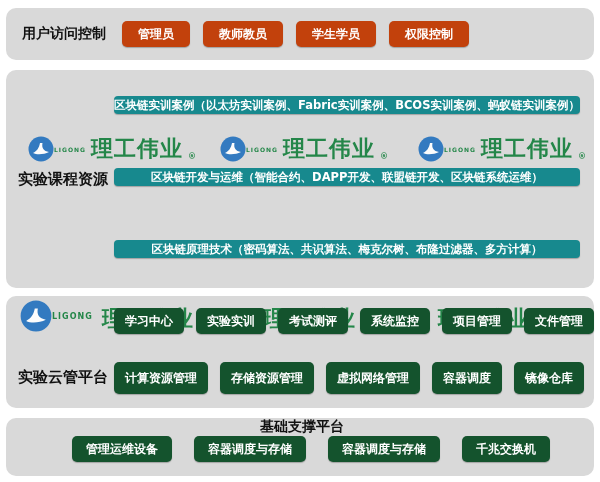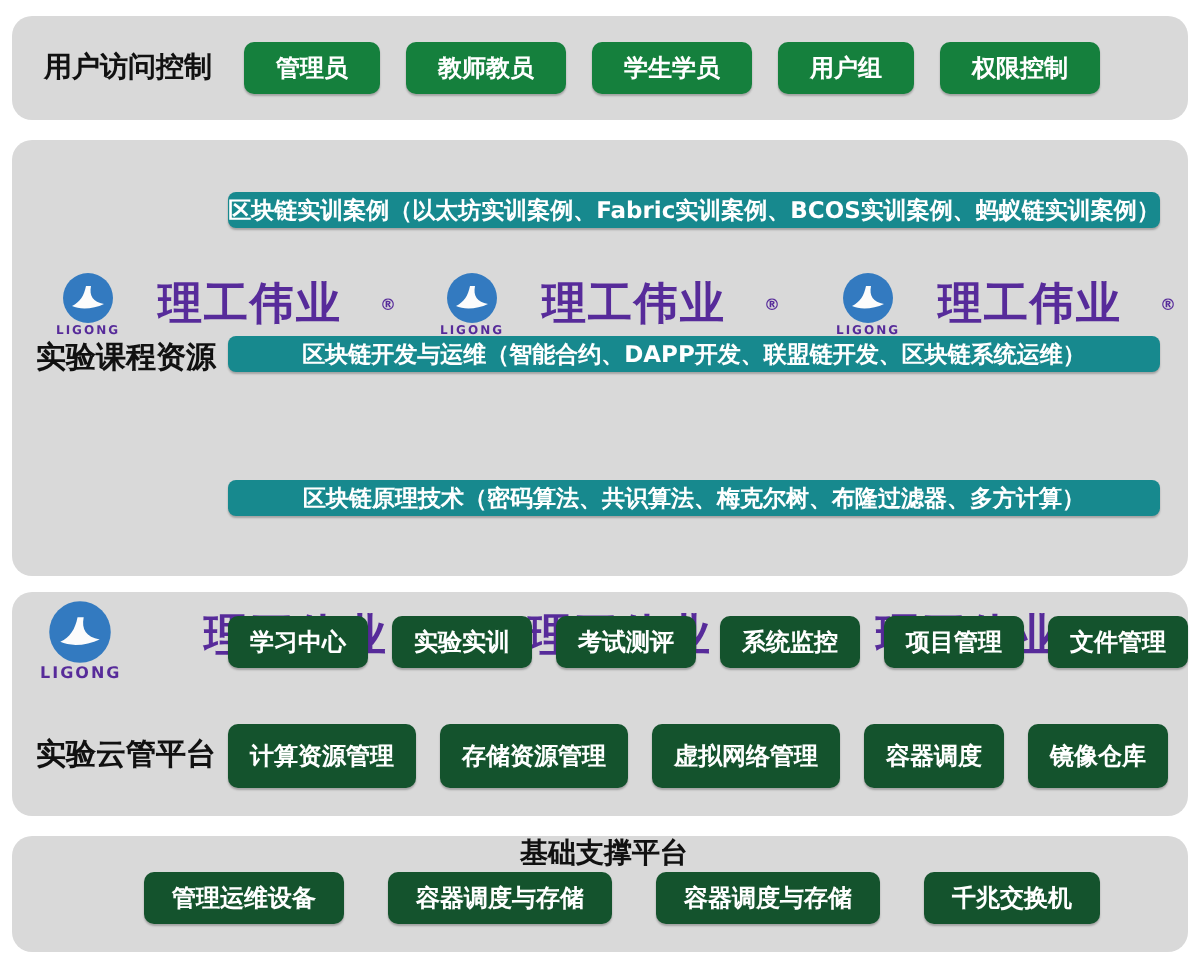--- a/index.html
+++ b/index.html
@@ -17,61 +17,60 @@
   #panel-access .panel-label { width:98px; }
   #panel-infra  .panel-label { width:96px; }
   .label-abs { position:absolute; left:12px; }
   #resources-label { top:50%; transform:translateY(-50%); font-size:15px; }
   #cloud-label { top:72px; font-size:15px; }
 
   .pill { position:relative; z-index:2; color:#fff; font-weight:bold; font-size:12px;
     display:flex; align-items:center; justify-content:center;
     border-radius:5px; height:26px; padding:0 16px; white-space:nowrap;
     box-shadow:0 1px 1px rgba(0,0,0,.25); }
-  .purple { background:#15803d; }
+  .purple { background:#c2410c; }
   .green  { background:#14532d; }
 
   .row-flex { display:flex; gap:13px; align-items:center; }
   #access-row { margin-left:2px; }
 
   .bar { position:absolute; left:108px; right:14px; height:18px; background:#17898e;
     color:#fff; font-weight:bold; font-size:11.5px; border-radius:4px; z-index:2;
     display:flex; align-items:center; justify-content:center; white-space:nowrap;
     box-shadow:0 1px 1px rgba(0,0,0,.25); }
   #bar-cases { top:26px; } #bar-devops { top:98px; } #bar-theory { top:170px; }
 
   .cloud-row { position:absolute; left:108px; display:flex; gap:12px; z-index:2; }
   #cloud-row-a { top:12px; } #cloud-row-a .pill { padding:0 11px; }
   #cloud-row-b { top:66px; } #cloud-row-b .pill { padding:16px 11px; }
 
   #infra-row { display:flex; gap:22px; margin-left:6px; z-index:2;font-family:Liberation Serif, serif; }
   #infra-row .pill { padding:0 14px; }
 
   
-  .wm { position:absolute; display:flex; align-items:center; gap:19px;
-    color:#4c1d95; z-index:1; opacity:.92; }
-  .wm-badge { display:flex; flex-direction:column; align-items:center; line-height:1; }
+  .wm { position:absolute; display:flex; align-items:flex-end; gap:5px;
+    color:#15803d; z-index:1; opacity:.92; }
+  .wm-badge { display:flex; flex-direction:row; align-items:center; line-height:1; }
   .wm-sub { font-size:6px; font-weight:bold; letter-spacing:1px; margin-top:1px; }
   .wm-text { font-size:22px; font-weight:bold; line-height:26px; letter-spacing:1px; }
   .wm-reg { font-size:8px; line-height:10px; font-weight:bold; }
   .wm-vertical .wm-circle { width:32px; height:32px; }
   .wm-vertical .wm-sub { font-size:8px; }
 </style>
 </head>
 <body>
 
 <div class="canvas">
 
   <section class="panel" id="panel-access">
     <div class="panel-label">用户访问控制</div>
     <div class="row-flex" id="access-row">
       <div class="pill purple">管理员</div>
       <div class="pill purple">教师教员</div>
       <div class="pill purple">学生学员</div>
-      <div class="pill purple">用户组</div>
       <div class="pill purple">权限控制</div>
     </div>
   </section>
 
   <section class="panel" id="panel-resources">
     <div class="panel-label label-abs" id="resources-label">实验课程资源</div>
 
     <div class="bar" id="bar-cases">区块链实训案例（以太坊实训案例、Fabric实训案例、BCOS实训案例、蚂蚁链实训案例）</div>
     <div class="bar" id="bar-devops">区块链开发与运维（智能合约、DAPP开发、联盟链开发、区块链系统运维）</div>
     <div class="bar" id="bar-theory">区块链原理技术（密码算法、共识算法、梅克尔树、布隆过滤器、多方计算）</div>

